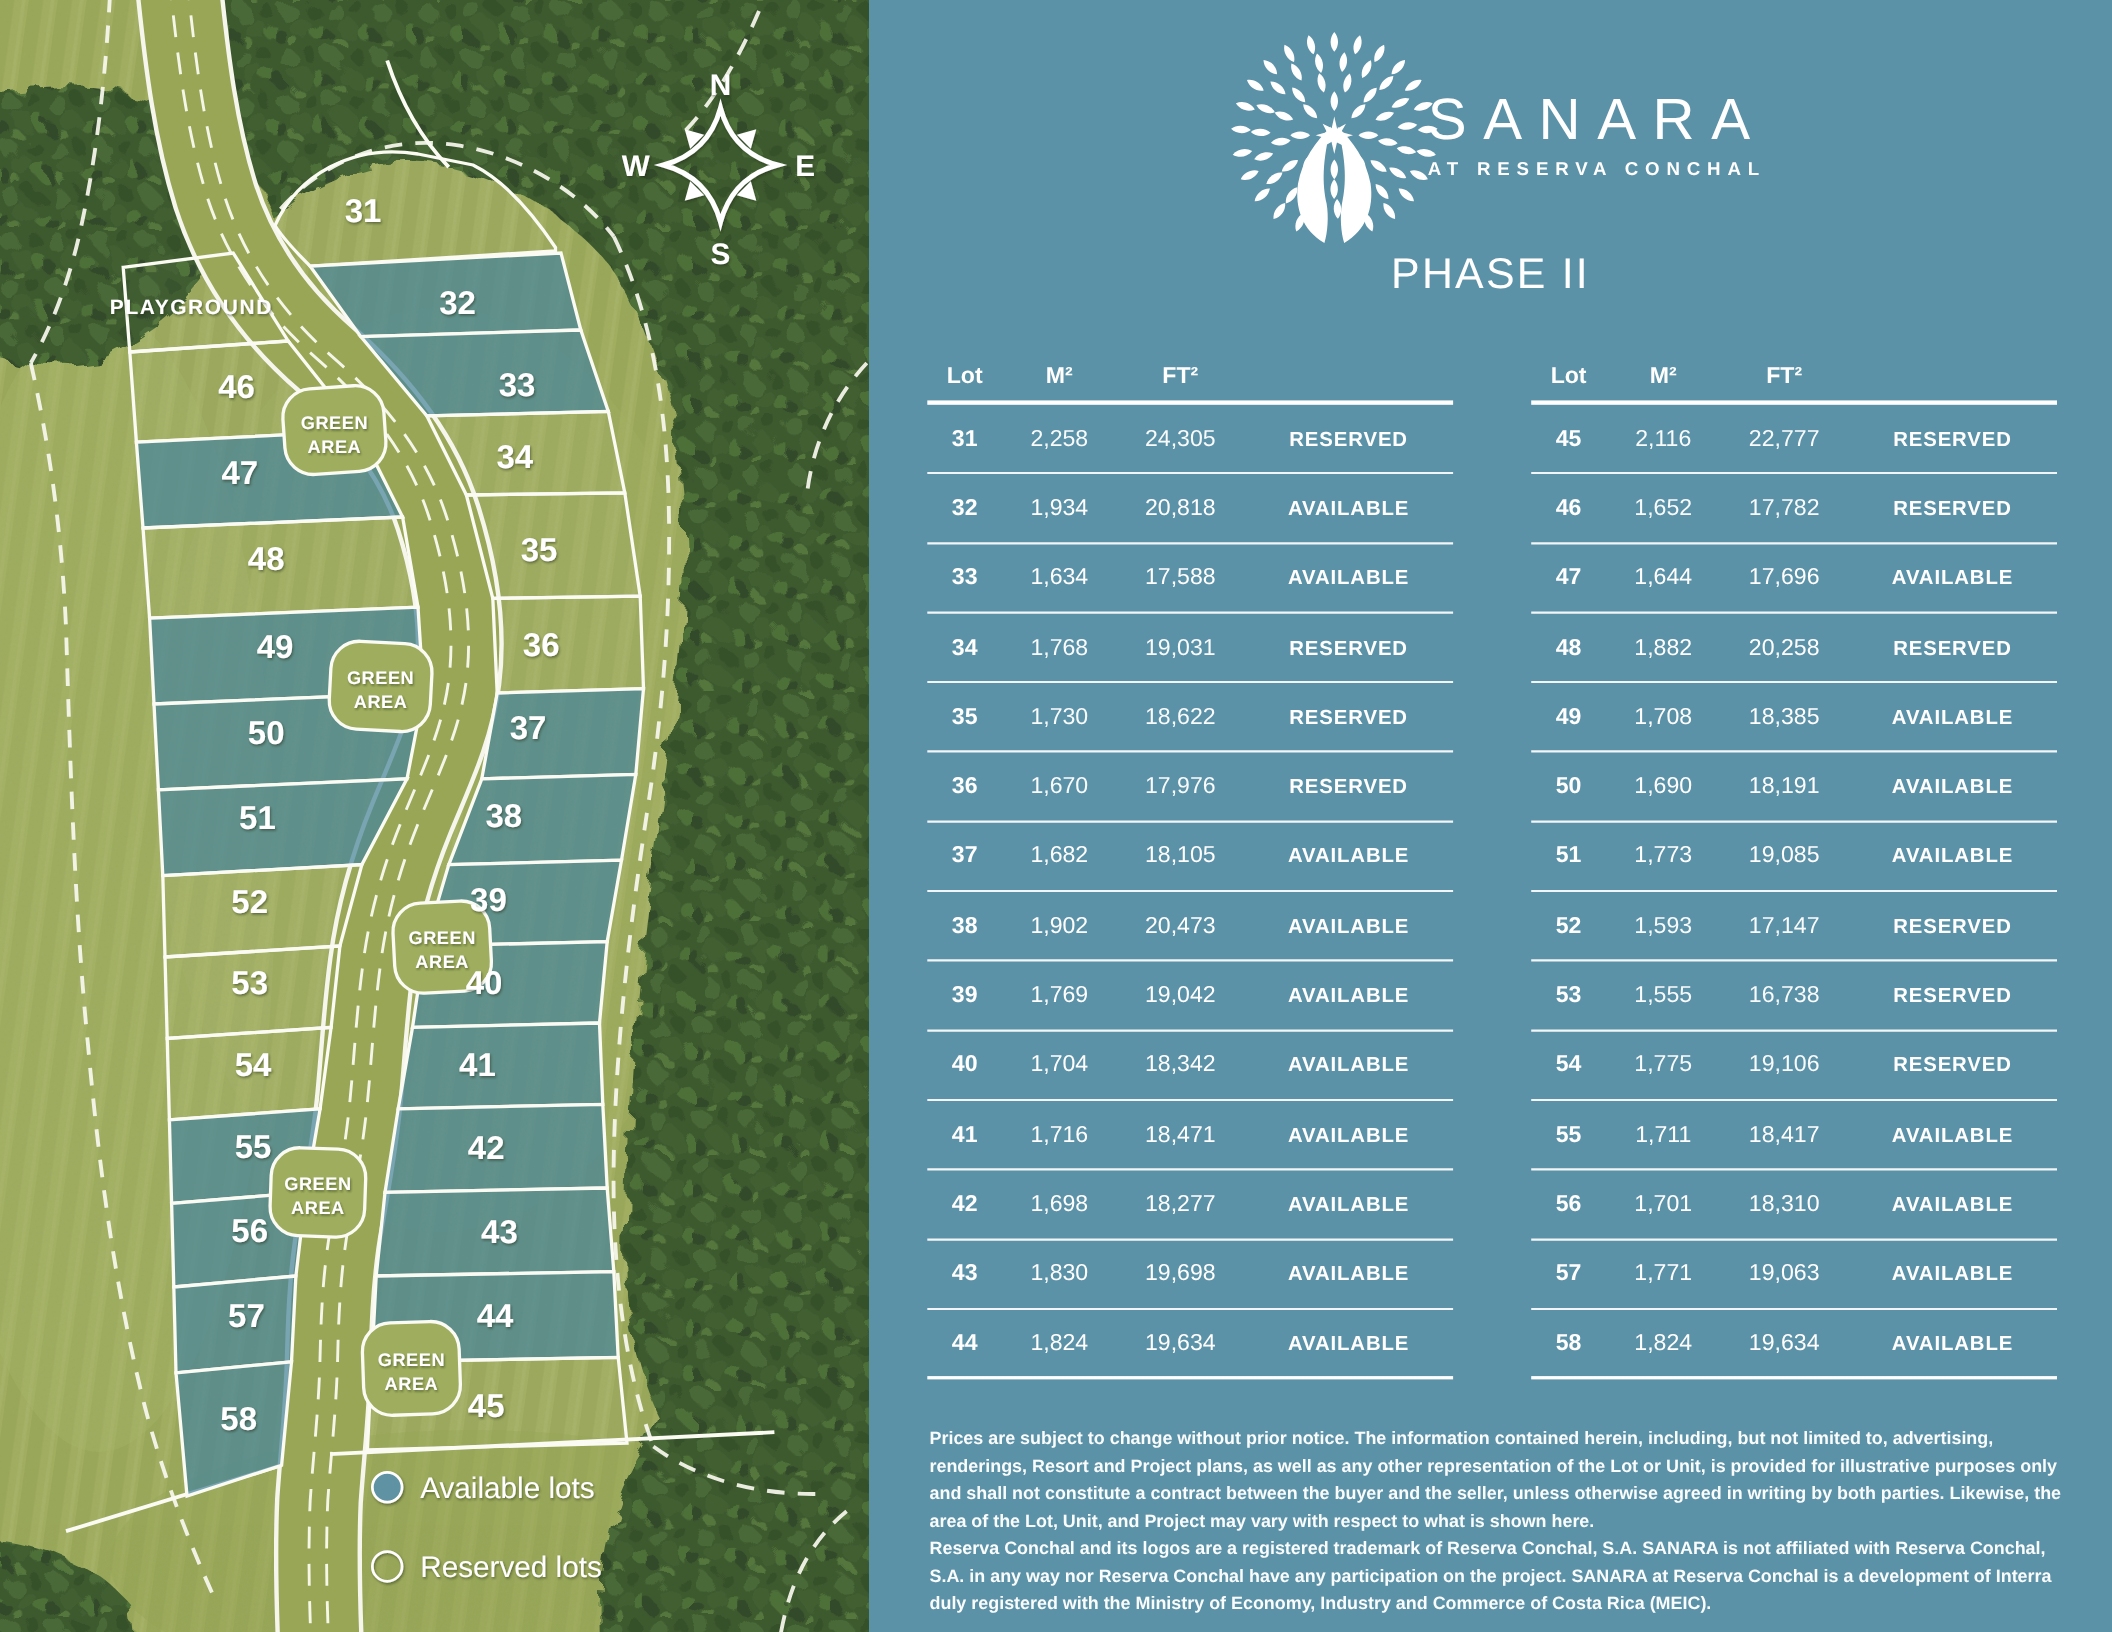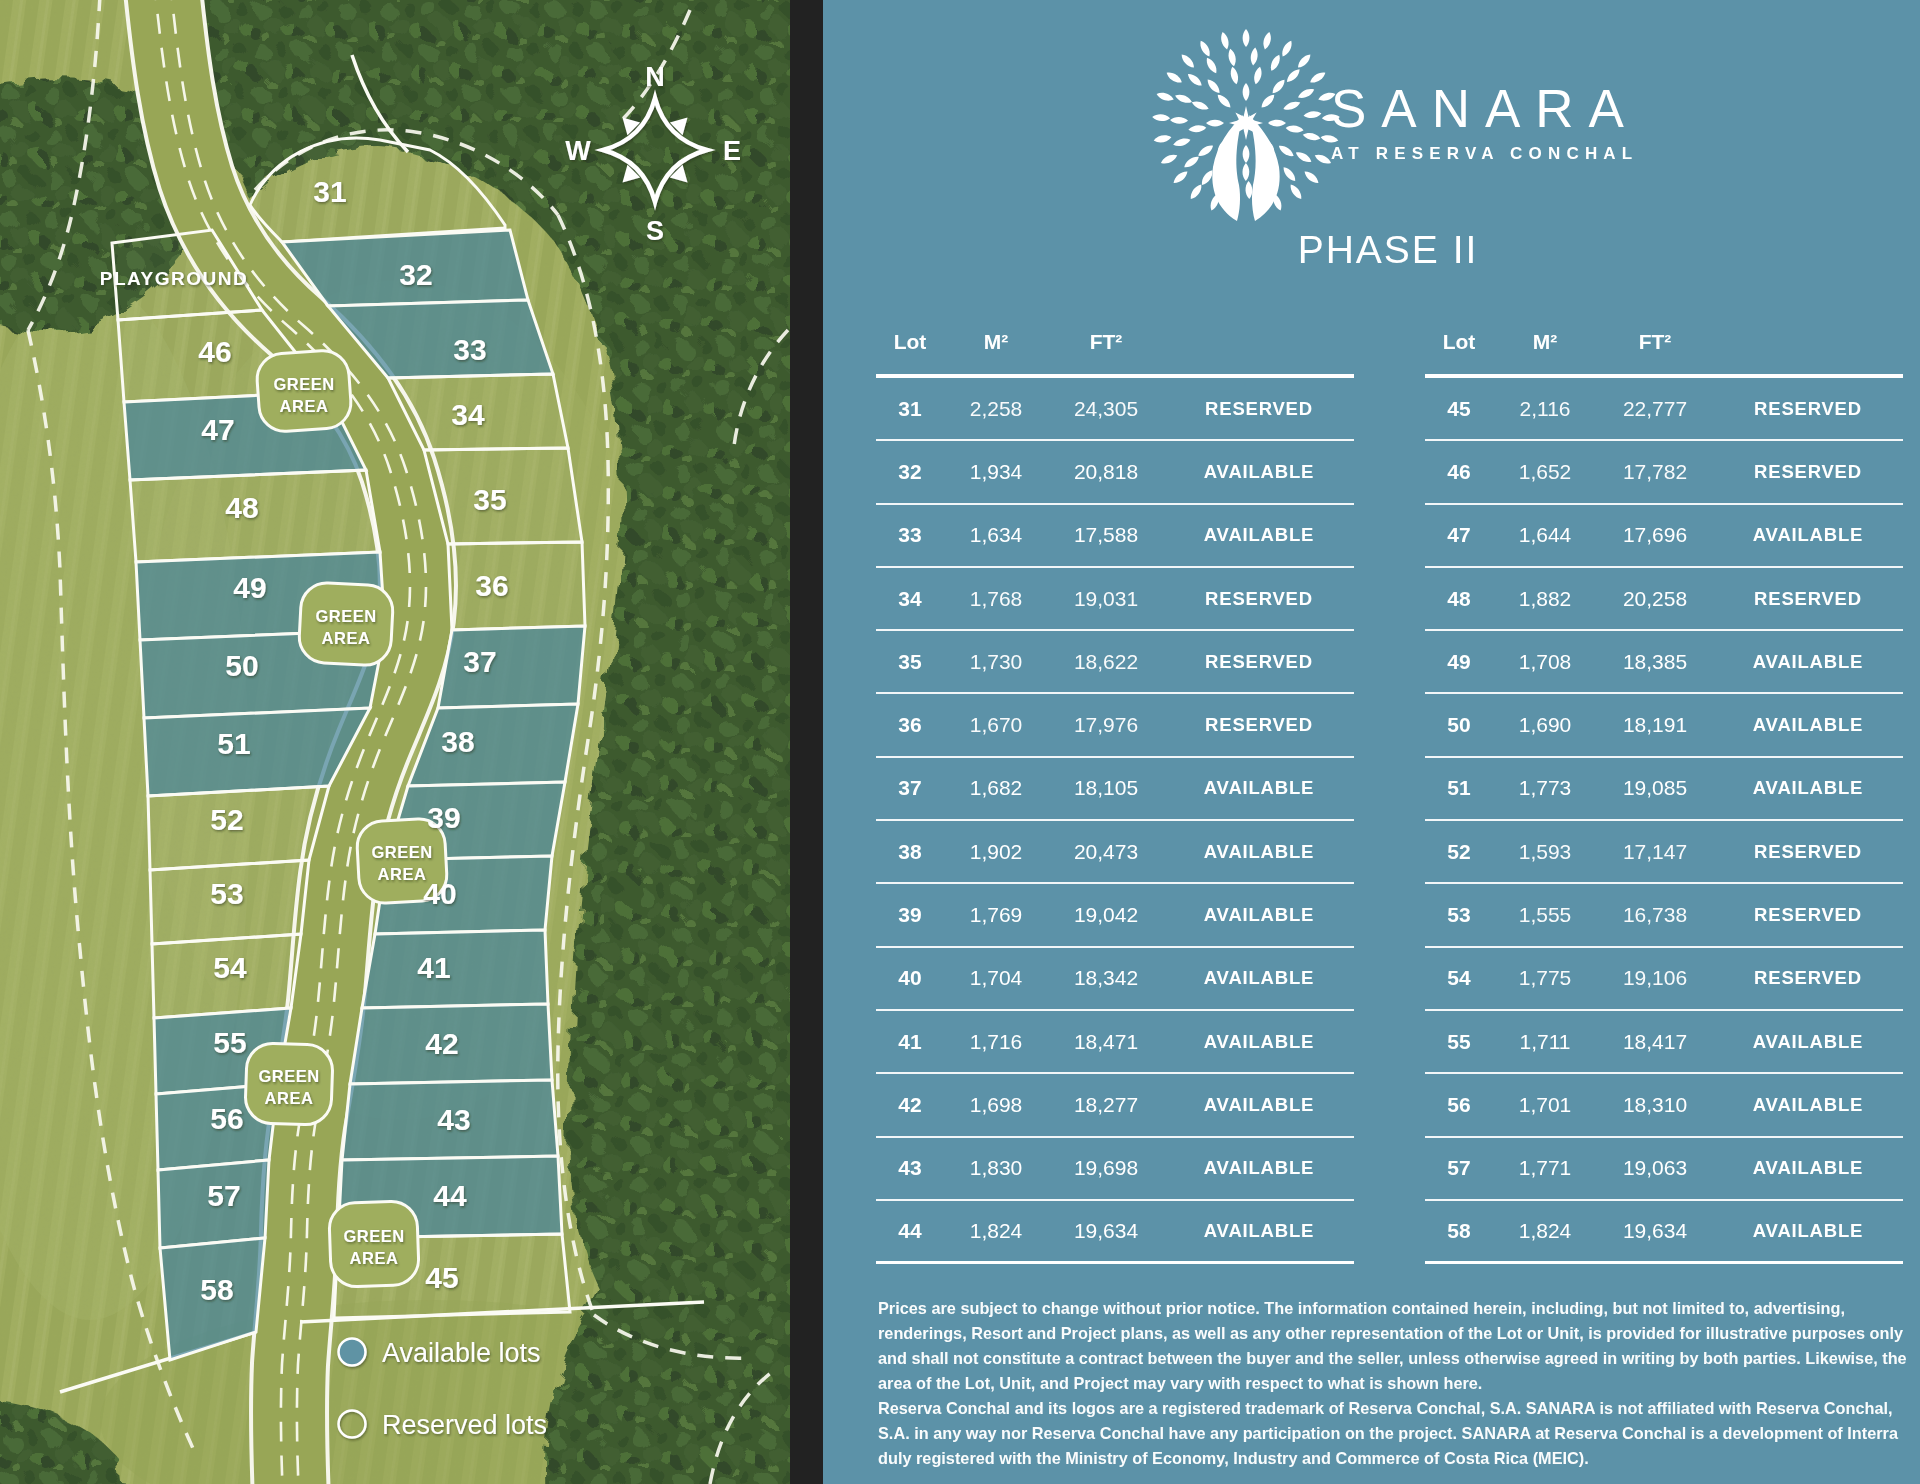--- a/index.html
+++ b/index.html
@@ -15,34 +15,34 @@
   .green-blob{fill:#9fae5e;stroke:#fbfbf4;stroke-width:3;}
   .lot-label{fill:#ffffff;font-size:30px;font-weight:700;text-anchor:middle;}
   .ga-label{fill:#ffffff;font-size:16.5px;font-weight:700;text-anchor:middle;letter-spacing:.5px;}
   .pg-label{fill:#ffffff;font-size:19px;font-weight:700;text-anchor:middle;letter-spacing:1.5px;}
   .legend-label{fill:#ffffff;font-size:27px;font-weight:400;}
   .compass-letter{fill:#ffffff;font-size:27px;font-weight:700;text-anchor:middle;}
   .dash{fill:none;stroke:#f8f8ef;stroke-width:3.5;stroke-dasharray:16 12;opacity:.92;}
   .solidline{fill:none;stroke:#fbfbf4;stroke-width:3.5;}
 
   
-  .panel{flex:1;position:relative;background:#5c92a8;color:#fff;margin-left:33px;}
+  .panel{flex:1;position:relative;background:#5c92a8;color:#fff;}
   .logo-block{position:absolute;left:0;top:0;width:1130px;height:260px;}
   .logo-icon{position:absolute;left:313px;top:18px;}
   .brand-text{position:absolute;left:508px;top:82px;}
   .brand-name{font-size:53px;font-weight:400;letter-spacing:15px;line-height:1;}
   .brand-tagline{font-size:17px;font-weight:700;letter-spacing:6.2px;margin-top:9px;}
   .phase-title{position:absolute;left:0;top:228px;width:1130px;text-align:center;
                font-size:39px;font-weight:400;letter-spacing:2px;}
 
   .lot-table{position:absolute;width:478px;top:302px;}
   .lot-table.left{left:53px;}
   .lot-table.right{left:602px;}
   .lt-head{display:grid;grid-template-columns:68px 104px 116px 190px;align-items:end;
-           height:52px;padding-bottom:20px;box-sizing:content-box;border-bottom:4px solid #fff;}
+           height:52px;padding-bottom:10px;box-sizing:content-box;border-bottom:4px solid #fff;}
   .lt-head span{text-align:center;font-size:21px;font-weight:700;}
   .lt-body{}
   .lt-row{display:grid;grid-template-columns:68px 104px 116px 190px;align-items:center;
           height:63.3px;border-bottom:2px solid rgba(255,255,255,.92);box-sizing:border-box;}
   .lt-row:last-child{border-bottom:3px solid #fff;}
   .lt-row span{text-align:center;}
   .lot-num{font-size:21px;font-weight:700;}
   .val{font-size:21px;font-weight:400;opacity:.96;}
   .lt-row.bold .val{font-weight:400;opacity:1;}
   .status{font-size:18.5px;font-weight:700;letter-spacing:.8px;}

